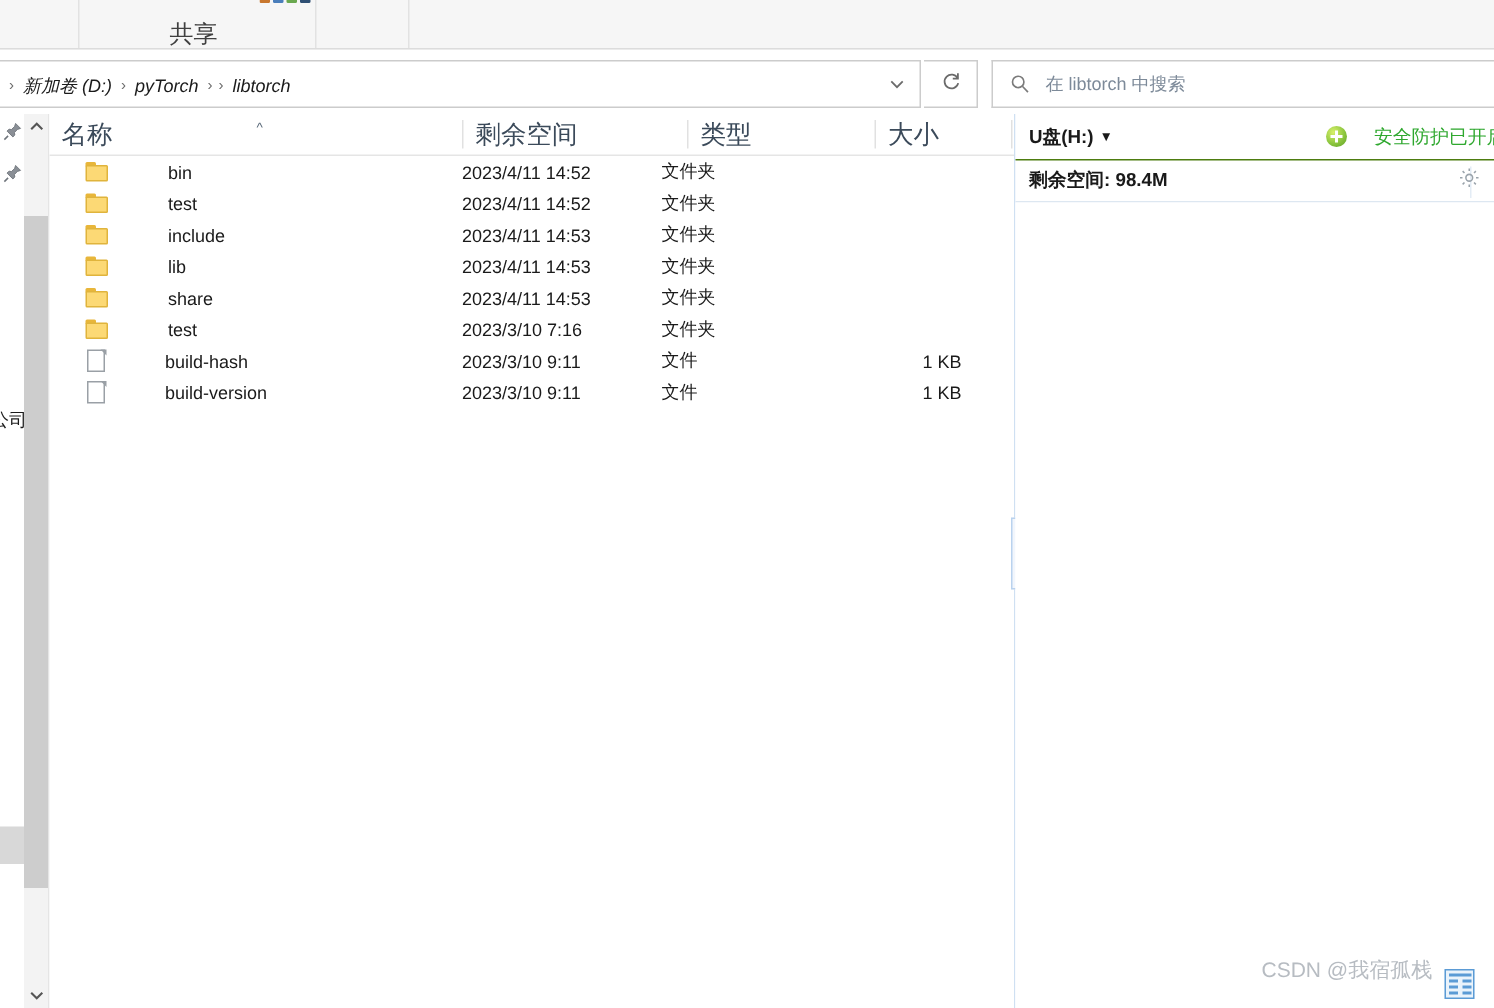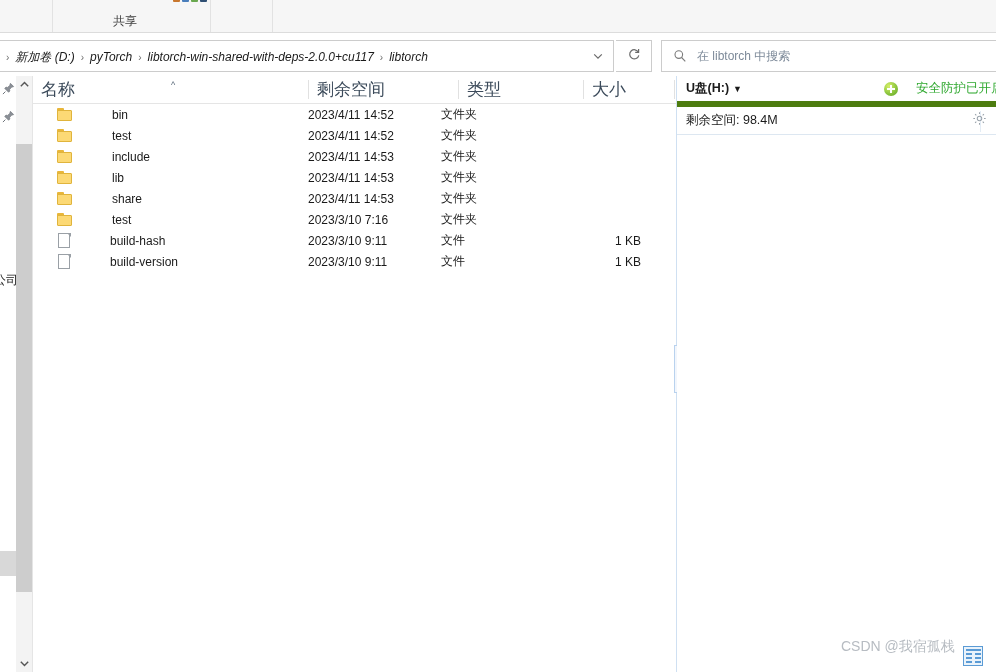--- a/index.html
+++ b/index.html
@@ -32,21 +32,21 @@
   .ribbon-divider {
     position: absolute;
     top: 0;
     width: 1px;
     height: 32px;
     background: #e2e2e2;
   }
   .ribbon-label {
     position: absolute;
     top: 13px;
-    font-size: 12px;
+    font-size: 16px;
     color: #404040;
     white-space: nowrap;
   }
   .ribbon-mini-icons {
     position: absolute;
     top: -6px;
     left: 173px;
     width: 36px;
     height: 9px;
     overflow: hidden;
@@ -298,21 +298,21 @@
   .usb-panel {
     position: absolute;
     left: 677px; top: 76px;
     width: 319px; height: 596px;
     background: #ffffff;
   }
   .usb-row1 {
     position: absolute;
     left: 0; top: 0;
     width: 319px; height: 31px;
-    border-bottom: 6px solid #4d7c0f;
+    border-bottom: 1px solid #4d7c0f;
     box-sizing: border-box;
     display: flex; align-items: center;
   }
   .usb-title {
     margin-left: 9px;
     font-size: 12.5px;
     color: #1a1a1a;
     font-weight: bold;
     white-space: nowrap;
   }
@@ -346,21 +346,21 @@
     color: #2fa82f;
     white-space: nowrap;
   }
 
   .usb-row2 {
     position: absolute;
     left: 0; top: 31px;
     width: 319px; height: 28px;
     border-bottom: 1px solid #dde7f1;
     box-sizing: border-box;
-    display: flex; align-items: center;
+    display: flex; align-items: center; font-weight: bold;
   }
   .usb-free {
     margin-left: 9px;
     font-size: 12.5px;
     color: #1a1a1a;
     white-space: nowrap;
   }
   .gear-wrap {
     position: absolute;
     right: 4px;
@@ -424,21 +424,20 @@
 
   <div class="addr-row">
 
     <div class="addr-box">
       <div class="crumbs">
         <span class="crumb-sep">›</span>
         <span class="crumb">新加卷 (D:)</span>
         <span class="crumb-sep">›</span>
         <span class="crumb">pyTorch</span>
         <span class="crumb-sep">›</span>
-        <span class="crumb">libtorch-win-shared-with-deps-2.0.0+cu117</span>
         <span class="crumb-sep">›</span>
         <span class="crumb">libtorch</span>
       </div>
       <div class="addr-caret">
         <svg width="12" height="12" viewBox="0 0 12 12" aria-hidden="true">
           <path d="M2.2 4.3 L6 8.1 L9.8 4.3" fill="none" stroke="#6b6b6b" stroke-width="1.2"></path>
         </svg>
       </div>
     </div>
 

